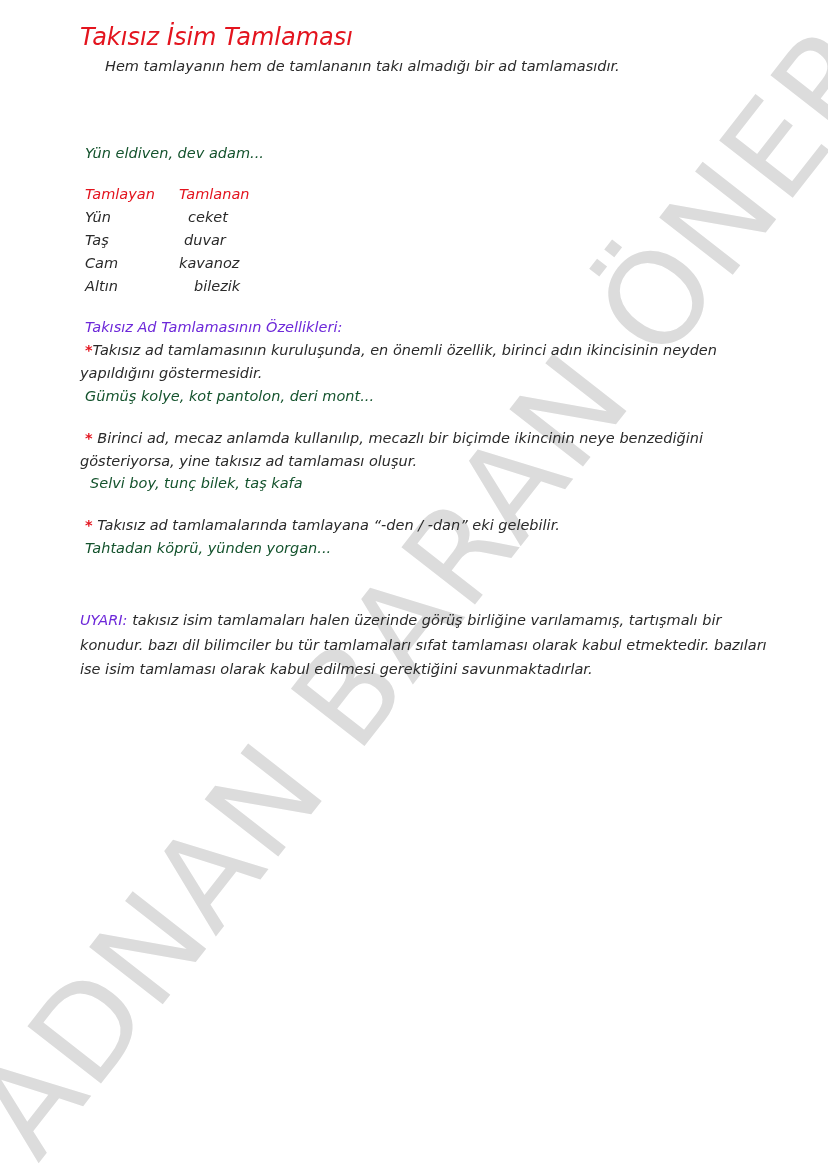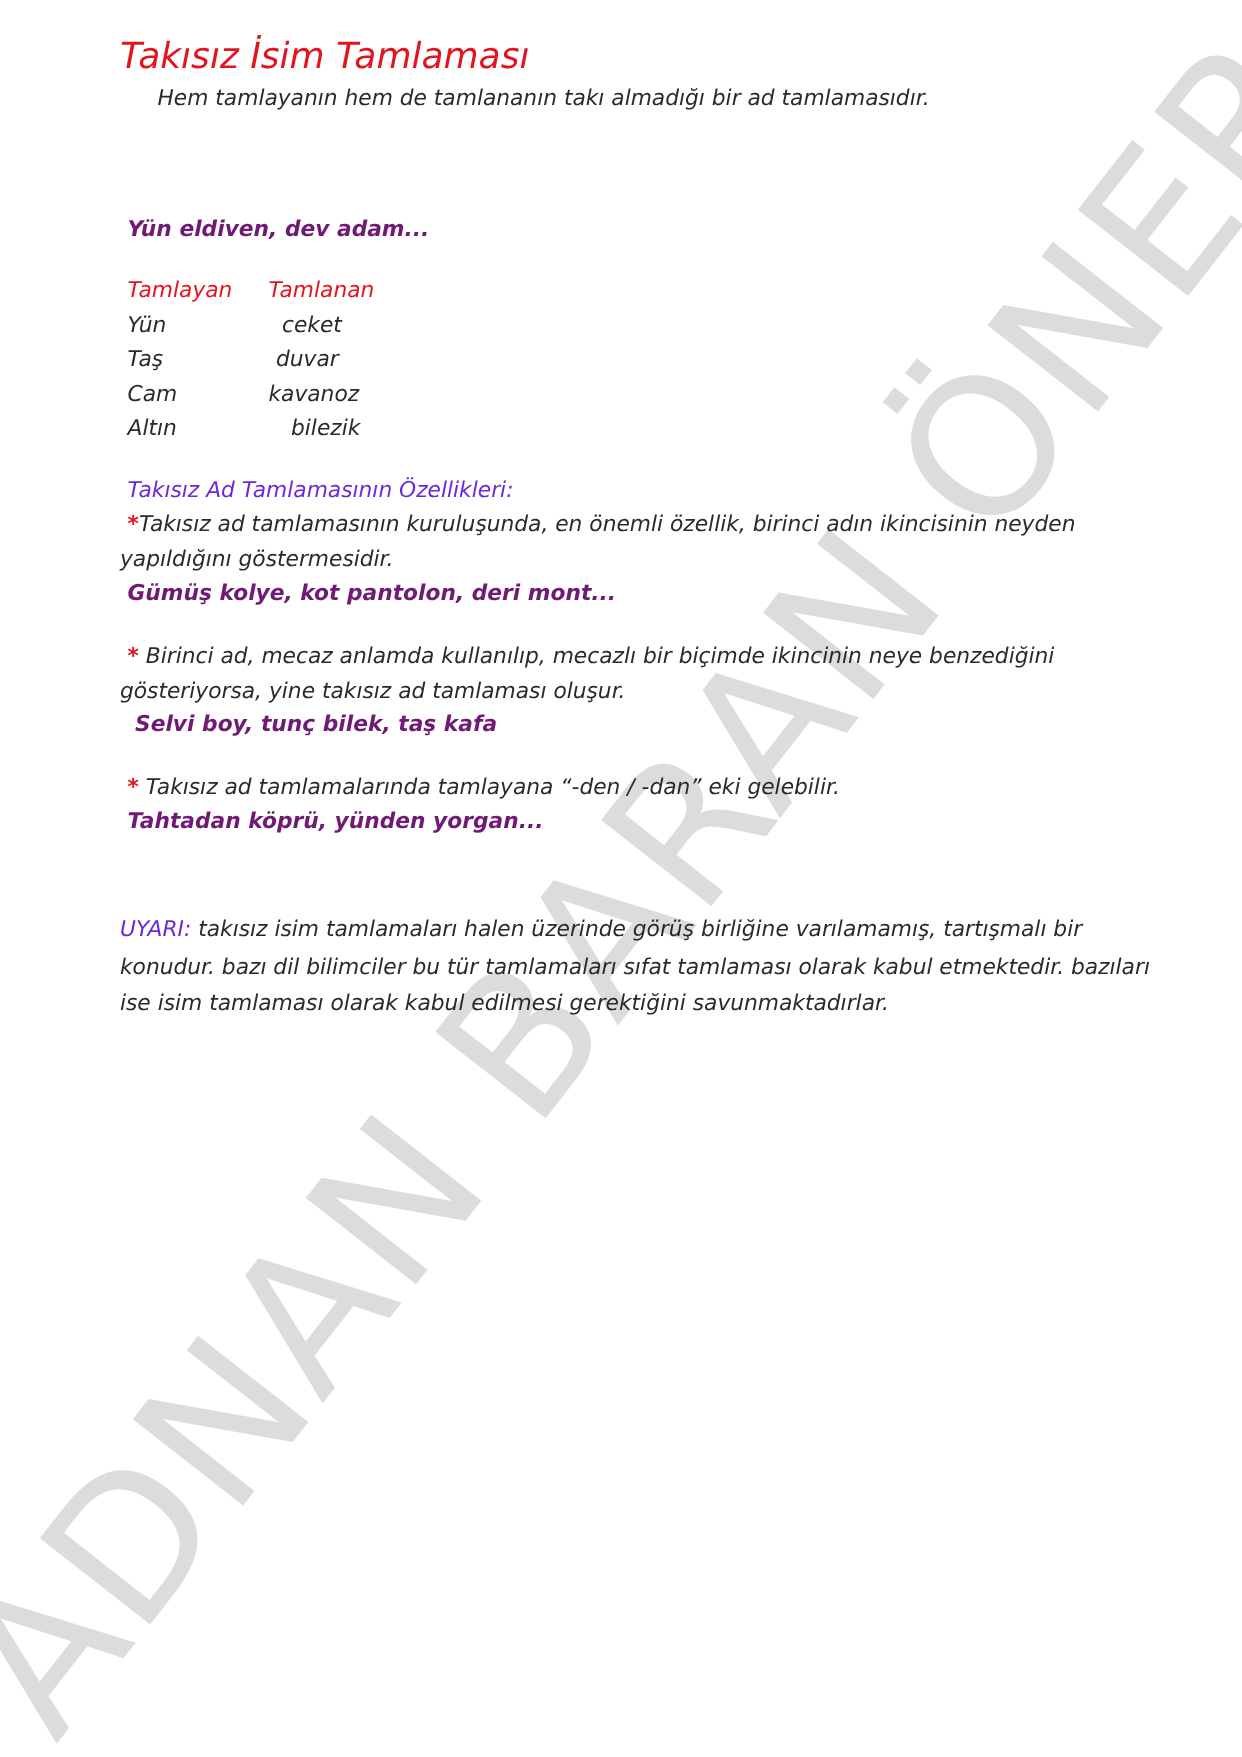--- a/index.html
+++ b/index.html
@@ -50,22 +50,22 @@
       left: 68px;
       top: 22px;
       font-size: 24px;
       font-style: italic;
       color: #e3141e;
       white-space: nowrap;
       line-height: 30px;
     }
     .red { color: #6d28d9; }
     .bold {
-      font-weight: bold;
-      color: #701a75;
+      font-weight: normal;
+      color: #14532d;
     }
     .star {
       color: #e3141e;
       font-style: normal;
       font-weight: bold;
     }
     .tbl-cell {
       position: absolute;
       white-space: nowrap;
       font-size: 14.5px;

